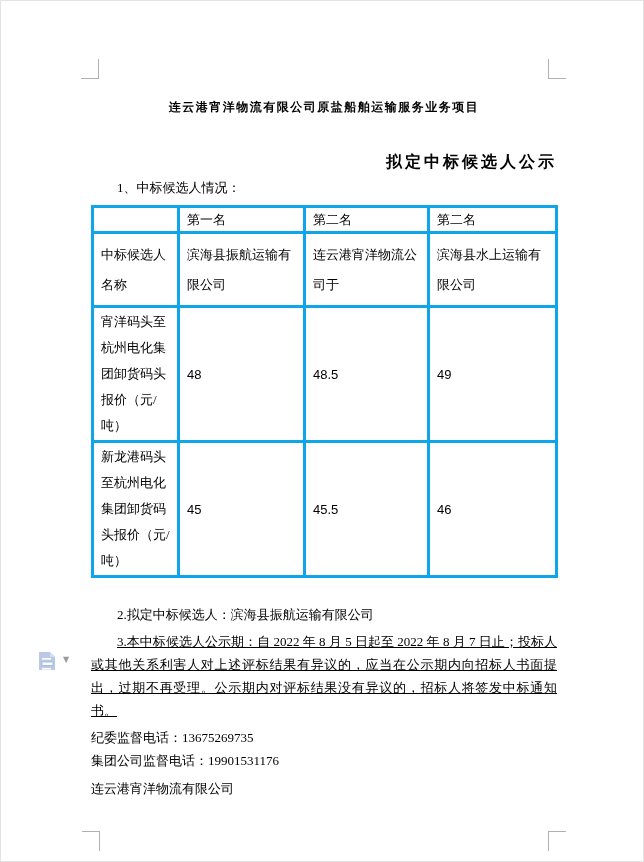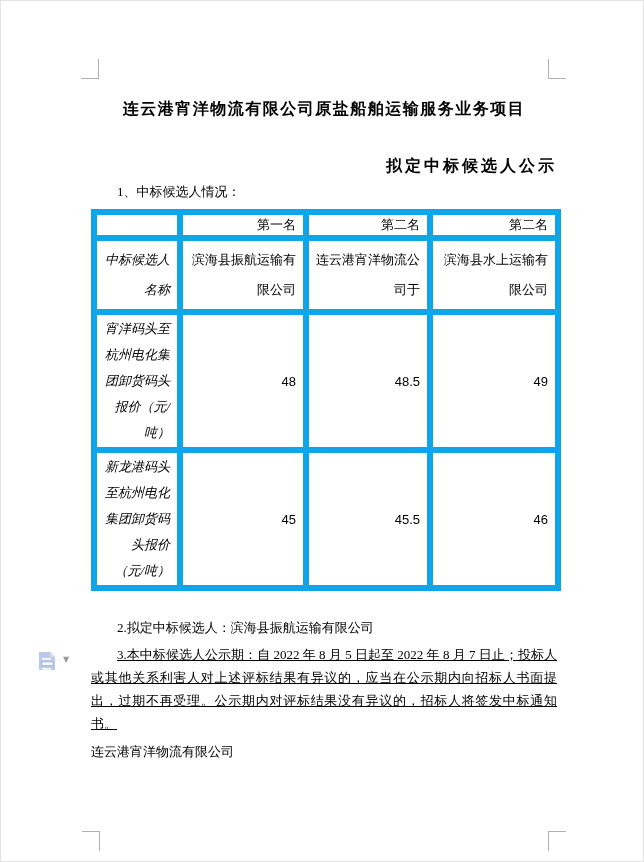--- a/index.html
+++ b/index.html
@@ -20,44 +20,44 @@
   .crop{ position:absolute; width:18px; height:20px; }
   .crop.tl{ left:80px;  top:58px;  border-right:1px solid #b0b0b0; border-bottom:1px solid #b0b0b0; }
   .crop.tr{ left:547px; top:58px;  border-left:1px solid #b0b0b0;  border-bottom:1px solid #b0b0b0; }
   .crop.bl{ left:81px;  top:830px; border-right:1px solid #b0b0b0; border-top:1px solid #b0b0b0; }
   .crop.br{ left:547px; top:830px; border-left:1px solid #b0b0b0;  border-top:1px solid #b0b0b0; }
 
   .content{
     position:absolute; left:90px; top:88px; width:466px;
   }
   .doc-title{
-    font-size:16px; font-weight:bold; text-align:center;
+    font-size:12px; font-weight:bold; text-align:center;
     letter-spacing:1.5px; margin-top:10px;
   }
   .doc-subtitle{
     font-size:16px; font-weight:bold; text-align:right;
     letter-spacing:3px; margin-top:36px;
   }
   p.body{
     font-size:13px; line-height:23px; text-align:justify;
   }
   .intro{ margin-top:31px; }
   .indent{ text-indent:2em; }
   .item1{ margin-top:3px; }
 
   table.candidates{
     border-collapse:collapse; width:464px; margin-top:6px;
     table-layout:fixed;
   }
   table.candidates td{
-    border:6px solid #0ea5e9;
-    text-align:right; vertical-align:middle;
+    border:3px solid #0ea5e9;
+    text-align:left; vertical-align:middle;
     font-size:13px; padding:1px 7px;
   }
-  td.c0{ width:86px;font-style:italic; }
+  td.c0{ width:86px; }
   td.c1{ width:126px; }
   td.c2{ width:124px; }
   td.c3{ width:128px; }
   tr.hdr td{ height:26px; line-height:18px; }
   tr.names td{ height:74px; line-height:30px; }
   tr.price1 td{ height:125px; }
   tr.price2 td{ height:134px; }
   td.label{ line-height:26px; }
   td.num{ font-family:"Liberation Sans","DejaVu Sans",sans-serif; font-size:13px; }
 
@@ -124,21 +124,23 @@
         <td class="c2 num">45.5</td>
         <td class="c3 num">46</td>
       </tr>
     </tbody>
       </table>
 
     <p class="body item2 indent">2.拟定中标候选人：滨海县振航运输有限公司</p>
 
     <p class="body item3 indent">3.本中标候选人公示期：自 2022 年 8 月 5 日起至 2022 年 8 月 7 日止；投标人或其他关系利害人对上述评标结果有异议的，应当在公示期内向招标人书面提出，过期不再受理。公示期内对评标结果没有异议的，招标人将签发中标通知书。</p>
 
+    <p class="body phone phone1">纪委监督电话：13675269735</p>
 
+    <p class="body phone">集团公司监督电话：19901531176</p>
 
     <p class="body sign sign1">连云港宵洋物流有限公司</p>
 
   </div>
 
   <div class="paste-widget">
     <span>
       <svg width="20" height="23" viewBox="0 0 20 23">
         <path d="M2 3 h11 l5 5 v13 h-16 z" fill="#b9c9e6"></path>
         <path d="M13 3 l5 5 h-5 z" fill="#d2deef"></path>

